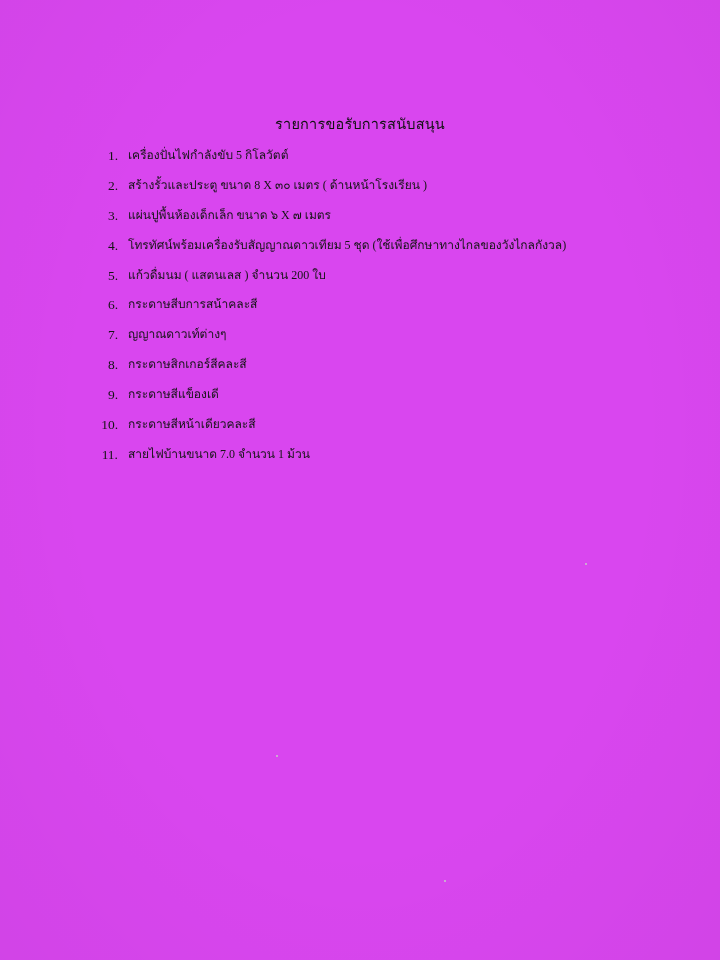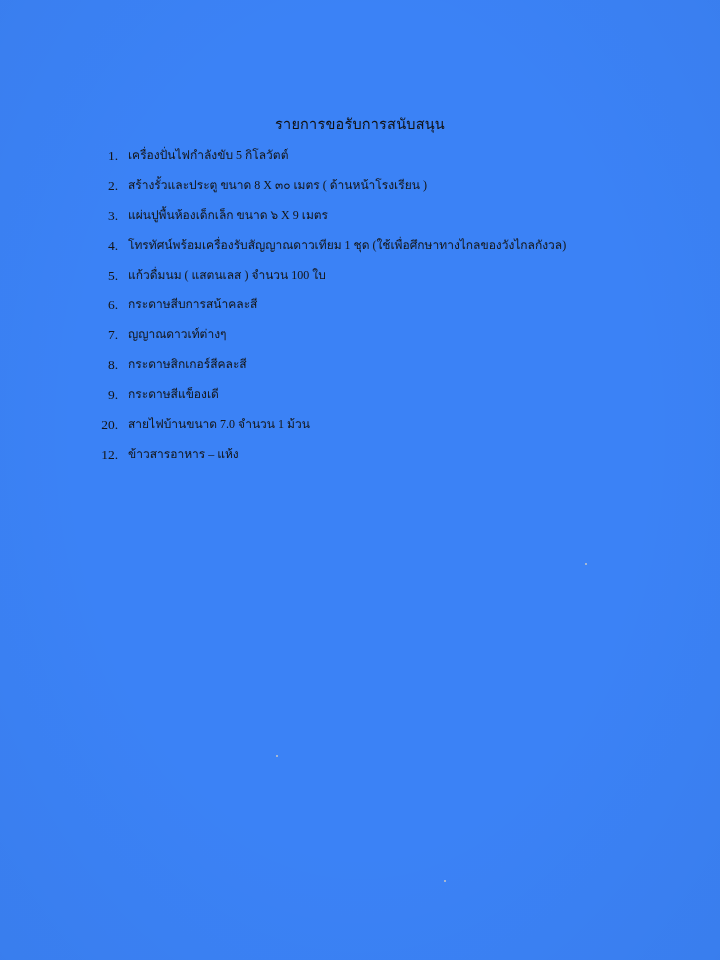--- a/index.html
+++ b/index.html
@@ -11,21 +11,21 @@
     height: 960px;
     background: #ffffff;
     font-family: "Liberation Serif", "DejaVu Serif", serif;
     color: #0d0d0d;
     overflow: hidden;
   }
   .page {
     position: relative;
     width: 720px;
     height: 960px;
-    background: #3b82f6;
+    background: #d946ef;
     box-sizing: border-box;
   }
   
   .page::before {
     content: "";
     position: absolute;
     inset: 0;
     pointer-events: none;
     background:
       radial-gradient(ellipse at 50% 45%, rgba(255,255,255,0) 55%, rgba(0,0,0,0.035) 100%);
@@ -91,31 +91,31 @@
       <span class="item-text">เครื่องปั่นไฟกำลังขับ 5 กิโลวัตต์</span>
     </div>
 
     <div class="list-item">
       <span class="item-num">2.</span>
       <span class="item-text">สร้างรั้วและประตู  ขนาด  8 X  ๓๐ เมตร ( ด้านหน้าโรงเรียน )</span>
     </div>
 
     <div class="list-item">
       <span class="item-num">3.</span>
-      <span class="item-text">แผ่นปูพื้นห้องเด็กเล็ก  ขนาด  ๖ X  9 เมตร</span>
+      <span class="item-text">แผ่นปูพื้นห้องเด็กเล็ก  ขนาด  ๖ X  ๗ เมตร</span>
     </div>
 
     <div class="list-item">
       <span class="item-num">4.</span>
-      <span class="item-text">โทรทัศน์พร้อมเครื่องรับสัญญาณดาวเทียม   1  ชุด (ใช้เพื่อศึกษาทางไกลของวังไกลกังวล)</span>
+      <span class="item-text">โทรทัศน์พร้อมเครื่องรับสัญญาณดาวเทียม   5  ชุด (ใช้เพื่อศึกษาทางไกลของวังไกลกังวล)</span>
     </div>
 
     <div class="list-item">
       <span class="item-num">5.</span>
-      <span class="item-text">แก้วดื่มนม ( แสตนเลส ) จำนวน   100  ใบ</span>
+      <span class="item-text">แก้วดื่มนม ( แสตนเลส ) จำนวน   200  ใบ</span>
     </div>
 
     <div class="list-item">
       <span class="item-num">6.</span>
       <span class="item-text">กระดาษสีบการสน้าคละสี</span>
     </div>
 
     <div class="list-item">
       <span class="item-num">7.</span>
       <span class="item-text">ญญาณดาวเท์ต่างๆ</span>
@@ -124,30 +124,30 @@
     <div class="list-item">
       <span class="item-num">8.</span>
       <span class="item-text">กระดาษสิกเกอร์สีคละสี</span>
     </div>
 
     <div class="list-item">
       <span class="item-num">9.</span>
       <span class="item-text">กระดาษสีแข็องเดี</span>
     </div>
 
+    <div class="list-item">
+      <span class="item-num">10.</span>
+      <span class="item-text">กระดาษสีหน้าเดียวคละสี</span>
+    </div>
 
     <div class="list-item">
-      <span class="item-num">20.</span>
+      <span class="item-num">11.</span>
       <span class="item-text">สายไฟบ้านขนาด 7.0 จำนวน  1  ม้วน</span>
     </div>
 
-    <div class="list-item">
-      <span class="item-num">12.</span>
-      <span class="item-text">ข้าวสารอาหาร – แห้ง</span>
-    </div>
 
   </div>
 
   <span class="speck" style="left:585px; top:563px; width:2px; height:2px;"></span>
   <span class="speck" style="left:276px; top:755px; width:2px; height:2px;"></span>
   <span class="speck" style="left:444px; top:880px; width:2px; height:2px;"></span>
 
 </div>
 
 </body></html>

